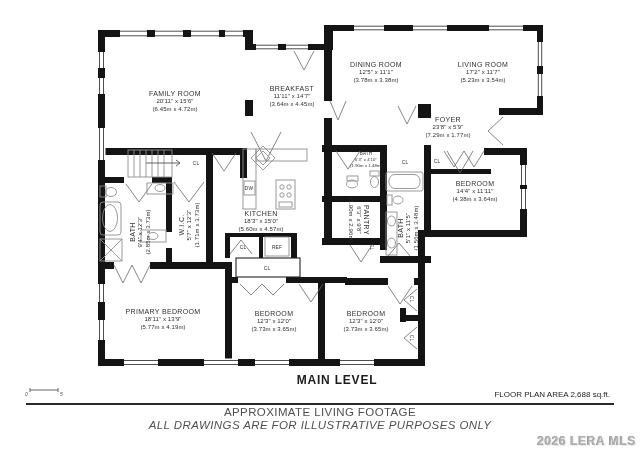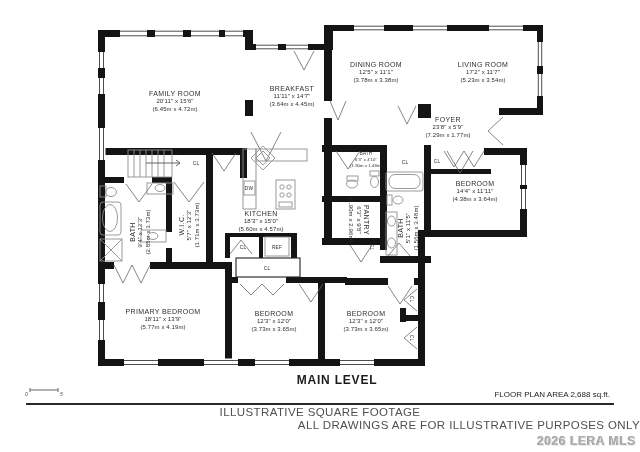--- a/index.html
+++ b/index.html
@@ -17,22 +17,22 @@
   .sm{position:absolute;transform:translate(-50%,-50%);font-size:4.8px;color:#2e2e2e;
       letter-spacing:.2px;z-index:2;white-space:nowrap;}
   .sm.r90{transform:translate(-50%,-50%) rotate(90deg);}
   .main-level{position:absolute;transform:translate(-50%,-50%);font-size:12px;font-weight:bold;
       letter-spacing:.8px;color:#1c1c1c;z-index:2;white-space:nowrap;}
   .scale-num{position:absolute;font-size:5px;font-style:italic;color:#555;z-index:2;}
   .area-label{position:absolute;top:390px;right:30px;font-size:8px;color:#222;z-index:2;}
   .divider{position:absolute;left:26px;top:403px;width:588px;height:2px;background:#2a2a2a;z-index:2;}
   .disc1{position:absolute;left:0;top:406px;width:640px;text-align:center;font-size:11.5px;
       color:#505050;letter-spacing:.4px;z-index:2;}
-  .disc2{position:absolute;left:0;top:419px;width:640px;text-align:right;font-size:11.5px;
-      color:#505050;letter-spacing:.4px;z-index:2;}
+  .disc2{position:absolute;left:0;top:419px;width:640px;text-align:center;font-size:11.5px;
+      color:#505050;letter-spacing:.4px;z-index:2;font-style:italic;}
   .address{position:absolute;left:28px;top:431px;font-size:11.5px;color:#252525;
       letter-spacing:.3px;z-index:2;}
   .watermark{position:absolute;right:4px;top:434px;font-size:12px;font-weight:700;
       color:#b0b0b0;letter-spacing:.6px;text-shadow:1px 1px 0 #e9e9e9,-0.5px -0.5px 0 #8a8a8a;z-index:2;}
 </style>
 </head>
 <body>
 
 <div class="stage">
 
@@ -331,17 +331,17 @@
   <div class="sm r90" style="left:371px;top:247px">CL</div>
   <div class="sm" style="left:267px;top:268px">CL</div>
   <div class="sm r90" style="left:411px;top:299px">CL</div>
   <div class="sm r90" style="left:411px;top:338px">CL</div>
 
   <div class="main-level" style="left:337px;top:380px">MAIN LEVEL</div>
   <div class="scale-num" style="left:25px;top:391px">0</div>
   <div class="scale-num" style="left:60px;top:391px">5</div>
   <div class="area-label">FLOOR PLAN AREA 2,688 sq.ft.</div>
   <div class="divider"></div>
-  <div class="disc1">ILLUSTRATIVE SQUARE FOOTAGE</div>
+  <div class="disc1">APPROXIMATE LIVING FOOTAGE</div>
   <div class="disc2">ALL DRAWINGS ARE FOR ILLUSTRATIVE PURPOSES ONLY</div>
   <div class="watermark">2026 LERA MLS</div>
 
 </div>
 
 </body></html>

